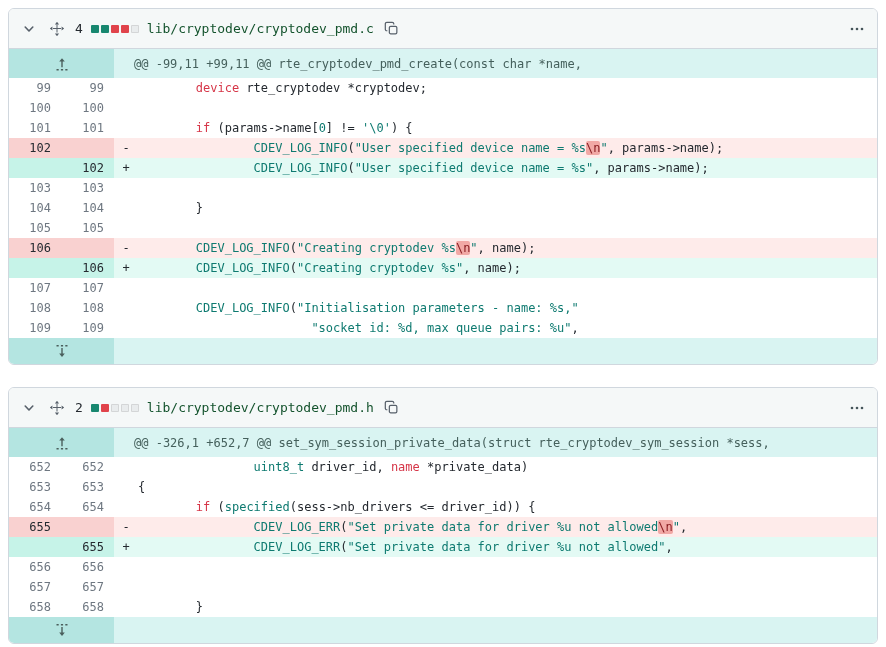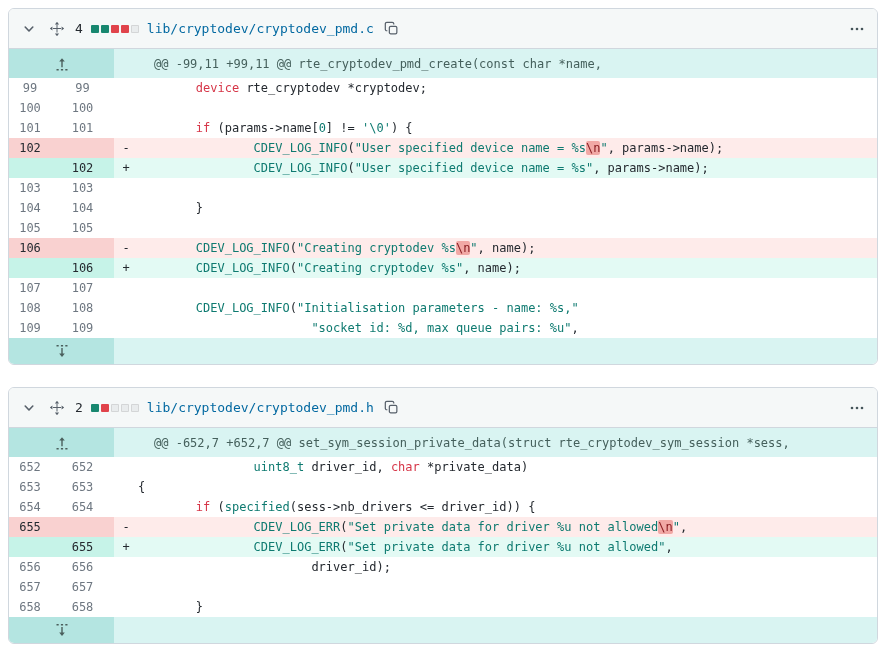--- a/index.html
+++ b/index.html
@@ -16,27 +16,27 @@
   .file{width:870px;border:1px solid var(--border);border-radius:6px;margin-bottom:22px;overflow:hidden;background:#fff}
   .file:last-of-type{margin-bottom:4px}
   .file-header{display:flex;align-items:center;height:40px;background:var(--header-bg);border-bottom:1px solid var(--border);padding:0 10px;gap:8px}
   .icon-btn{background:none;border:none;padding:2px;margin:0;cursor:pointer;display:flex;align-items:center;justify-content:center;color:#57606a}
   .changes-count{font:13px "DejaVu Sans Mono",monospace;color:#24292f}
   .diffstat{display:flex;gap:2px;align-items:center}
   .sq{width:8px;height:8px;border-radius:1px}
   .sq.added{background:var(--ds-add)}
   .sq.removed{background:var(--ds-del)}
   .sq.neutral{background:var(--ds-neutral);border:1px solid rgba(0,0,0,.09)}
-  .file-path{font:13px "DejaVu Sans Mono",monospace;color:#0369a1;cursor:pointer}
+  .file-path{font:13px "DejaVu Sans Mono",monospace;color:#14532d;cursor:pointer}
   .flex-spacer{flex:1}
   .hunk-row{display:flex;height:29px;background:var(--hunk-bg)}
   .hunk-gutter,.expand-gutter{width:105px;flex:none;background:var(--hunk-gutter);border:none;margin:0;padding:0;cursor:pointer;display:flex;align-items:center;justify-content:center;color:#4a5f5c}
-  .hunk-text{flex:1;display:flex;align-items:center;padding-left:40px;font:12px "DejaVu Sans Mono",monospace;color:#45605c;white-space:pre;overflow:hidden}
+  .hunk-text{flex:1;display:flex;align-items:center;padding-left:20px;font:12px "DejaVu Sans Mono",monospace;color:#45605c;white-space:pre;overflow:hidden}
   .drow{display:flex;height:20px;font:12px/20px "DejaVu Sans Mono",monospace}
-  .lnum{width:52px;flex:none;text-align:center;padding-right:10px;color:#6e7781;cursor:pointer}
+  .lnum{width:52px;flex:none;text-align:right;padding-right:10px;color:#6e7781;cursor:pointer}
   .lnum.new{width:53px}
   .marker{width:24px;flex:none;text-align:center;color:#24292f}
   .codeline{flex:1;white-space:pre;color:#24292f;overflow:hidden}
   .drow.removed .lnum{background:var(--del-gutter);color:#24292f}
   .drow.removed .marker,.drow.removed .codeline{background:var(--del-bg)}
   .drow.added .lnum{background:var(--add-gutter);color:#24292f}
   .drow.added .marker,.drow.added .codeline{background:var(--add-bg)}
   .tk{color:var(--kw)}
   .tt{color:var(--teal)}
   .th{color:#86181d;background:var(--word-del);border-radius:2px}
@@ -222,28 +222,28 @@
     </button>
   </div>
   <div class="hunk-row">
     <button class="hunk-gutter">
       <svg width="16" height="16" viewBox="0 0 16 16">
           <path d="M8 11.2V4.8" stroke="currentColor" stroke-width="1.4"></path>
           <path d="M8 2.2 5.2 5.6h5.6z" fill="currentColor"></path>
           <path d="M2.5 13.7h2.2M6.9 13.7h2.2M11.3 13.7h2.2" stroke="currentColor" stroke-width="1.4"></path>
         </svg>
     </button>
-    <div class="hunk-text">@@ -652,7 +652,7 @@ set_sym_session_private_data(struct rte_cryptodev_sym_session *sess,</div>
+    <div class="hunk-text">@@ -326,1 +652,7 @@ set_sym_session_private_data(struct rte_cryptodev_sym_session *sess,</div>
   </div>
   <div class="diff-body">
       <div class="drow context">
         <span class="lnum old">652</span>
         <span class="lnum new">652</span>
         <span class="marker"></span>
-        <span class="codeline"><span class="tp">                </span><span class="tt">uint8_t</span><span class="tp"> driver_id, </span><span class="tk">char</span><span class="tp"> *private_data)</span></span>
+        <span class="codeline"><span class="tp">                </span><span class="tt">uint8_t</span><span class="tp"> driver_id, </span><span class="tk">name</span><span class="tp"> *private_data)</span></span>
       </div>
       <div class="drow context">
         <span class="lnum old">653</span>
         <span class="lnum new">653</span>
         <span class="marker"></span>
         <span class="codeline"><span class="tp">{</span></span>
       </div>
       <div class="drow context">
         <span class="lnum old">654</span>
         <span class="lnum new">654</span>
@@ -259,21 +259,20 @@
       <div class="drow added">
         <span class="lnum old"></span>
         <span class="lnum new">655</span>
         <span class="marker">+</span>
         <span class="codeline"><span class="tp">                </span><span class="tt">CDEV_LOG_ERR</span><span class="tp">(</span><span class="tt">"Set private data for driver %u not allowed"</span><span class="tp">,</span></span>
       </div>
       <div class="drow context">
         <span class="lnum old">656</span>
         <span class="lnum new">656</span>
         <span class="marker"></span>
-        <span class="codeline"><span class="tp">                        driver_id);</span></span>
       </div>
       <div class="drow context">
         <span class="lnum old">657</span>
         <span class="lnum new">657</span>
         <span class="marker"></span>
       </div>
       <div class="drow context">
         <span class="lnum old">658</span>
         <span class="lnum new">658</span>
         <span class="marker"></span>

